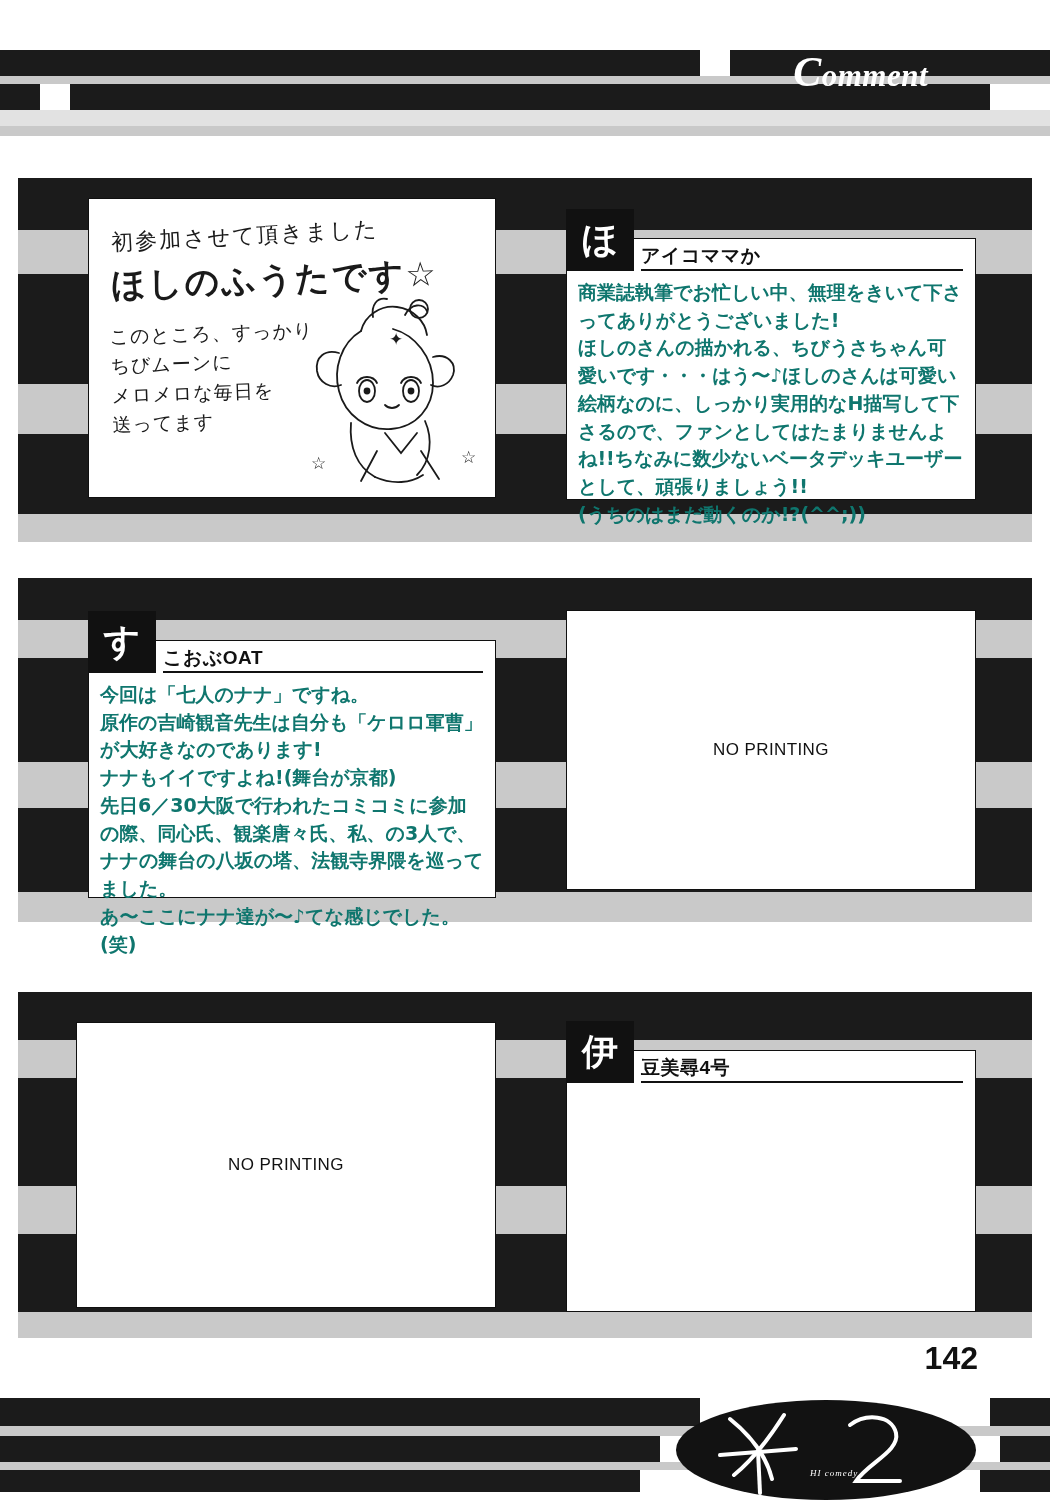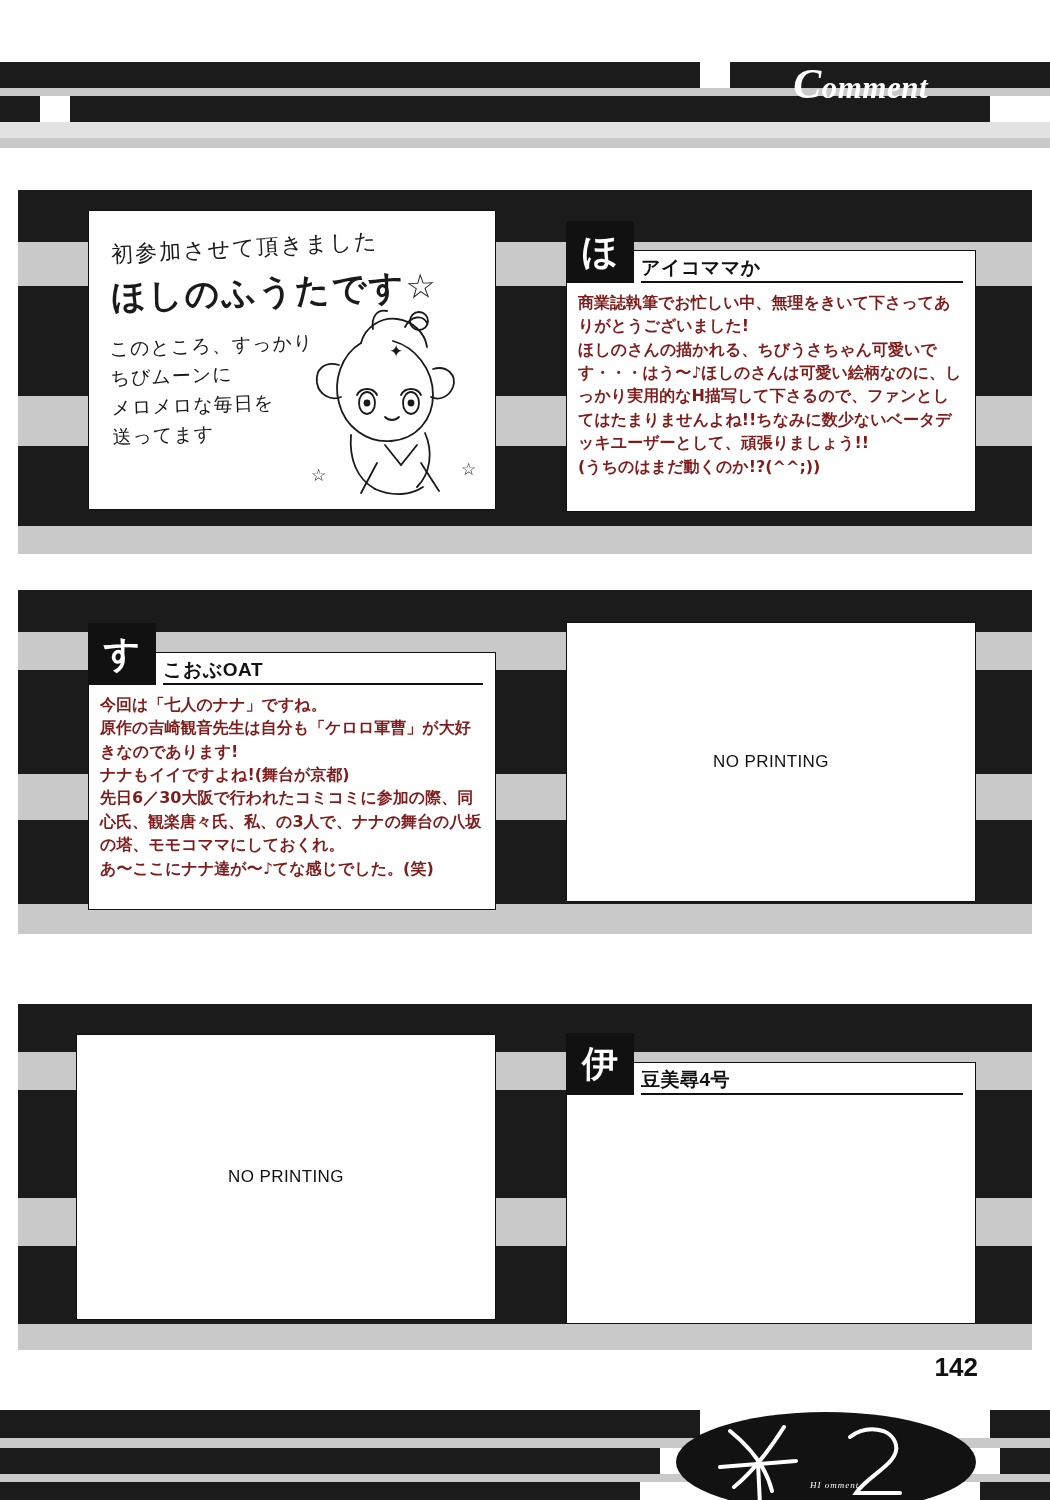--- a/index.html
+++ b/index.html
@@ -13,21 +13,20 @@
     font-family: "Liberation Sans", sans-serif;
     position: relative;
     overflow: hidden;
   }
   .page {
     position: absolute;
     left: 0; top: 0;
     width: 1050px;
     height: 1340px;
     background: #ffffff;
-    margin-top: 12px;
   }
 
   
   .band {
     position: absolute;
     background: #1b1b1b;
   }
   .band-gray {
     position: absolute;
     background: #c9c9c9;
@@ -106,23 +105,23 @@
     left: 74px;
     top: 30px;
     height: 2px;
     background: #111;
   }
   .body-text {
     position: absolute;
     left: 11px;
     right: 11px;
     top: 40px;
-    font-size: 16px;
+    font-size: 19px;
     line-height: 1.46;
-    color: #7f1d1d;
+    color: #0f766e;
     font-weight: bold;
     white-space: pre-line;
     font-family: "DejaVu Sans", sans-serif;
   }
 
   
   .hand-panel {
     position: absolute;
     background: #ffffff;
     border: 1px solid #101010;
@@ -139,21 +138,21 @@
   .hl1 { left: 22px; top: 22px; font-size: 22px; letter-spacing: 2px; transform: rotate(-3deg); }
   .hl2 { left: 22px; top: 58px; font-size: 34px; font-weight: bold; letter-spacing: 2px; transform: rotate(-2deg); }
   .hl3 { left: 22px; top: 120px; font-size: 19px; line-height: 1.55; letter-spacing: 1px; white-space: pre-line; transform: rotate(-2deg); }
   .star { position: absolute; color: #1a1a1a; font-size: 17px; }
 
   
   .pageno {
     position: absolute;
     right: 72px;
     top: 1340px;
-    font-size: 26px;
+    font-size: 32px;
     font-weight: bold;
     color: #111;
     font-family: "Liberation Sans", sans-serif;
     z-index: 20;
   }
 
   
   .logo-blob {
     position: absolute;
     left: 676px;
@@ -263,21 +262,21 @@
   <div class="band" style="left:18px; top:808px; width:1014px; height:84px;"></div>
   <div class="band-gray" style="left:18px; top:892px; width:1014px; height:30px;"></div>
 
   <div class="panel" style="left:88px; top:640px; width:408px; height:258px;">
     <div class="badge">す</div>
     <div class="author">こおぶOAT</div>
     <div class="author-underline" style="width:320px;"></div>
     <div class="body-text">今回は「七人のナナ」ですね。
 原作の吉崎観音先生は自分も「ケロロ軍曹」が大好きなのであります!
 ナナもイイですよね!(舞台が京都)
-先日6／30大阪で行われたコミコミに参加の際、同心氏、観楽唐々氏、私、の3人で、ナナの舞台の八坂の塔、モモコママにしておくれ。
+先日6／30大阪で行われたコミコミに参加の際、同心氏、観楽唐々氏、私、の3人で、ナナの舞台の八坂の塔、法観寺界隈を巡ってました。
 あ〜ここにナナ達が〜♪てな感じでした。(笑)</div>
   </div>
 
   <div class="panel noprint" style="left:566px; top:610px; width:410px; height:280px;">
     <span>NO PRINTING</span>
   </div>
 
   <div class="band" style="left:18px; top:992px; width:1014px; height:48px;"></div>
   <div class="band-gray" style="left:18px; top:1040px; width:1014px; height:38px;"></div>
   <div class="band" style="left:18px; top:1078px; width:1014px; height:108px;"></div>
@@ -309,15 +308,15 @@
   <div class="logo-blob"></div>
   <svg class="logo-mark" viewBox="0 0 250 95">
     <g fill="none" stroke="#ffffff" stroke-width="4" stroke-linecap="round">
       <path d="M30 14 C50 30 66 50 72 74"></path>
       <path d="M84 10 C70 32 54 54 34 70"></path>
       <path d="M20 50 L96 44"></path>
       <path d="M58 46 L60 88"></path>
       <path d="M150 20 C166 8 192 10 196 28 C200 46 168 58 156 76 L200 76"></path>
     </g>
   </svg>
-  <div class="logo-sub">HI omment</div>
+  <div class="logo-sub">HI comedy</div>
 
 </div>
 
 </body></html>

